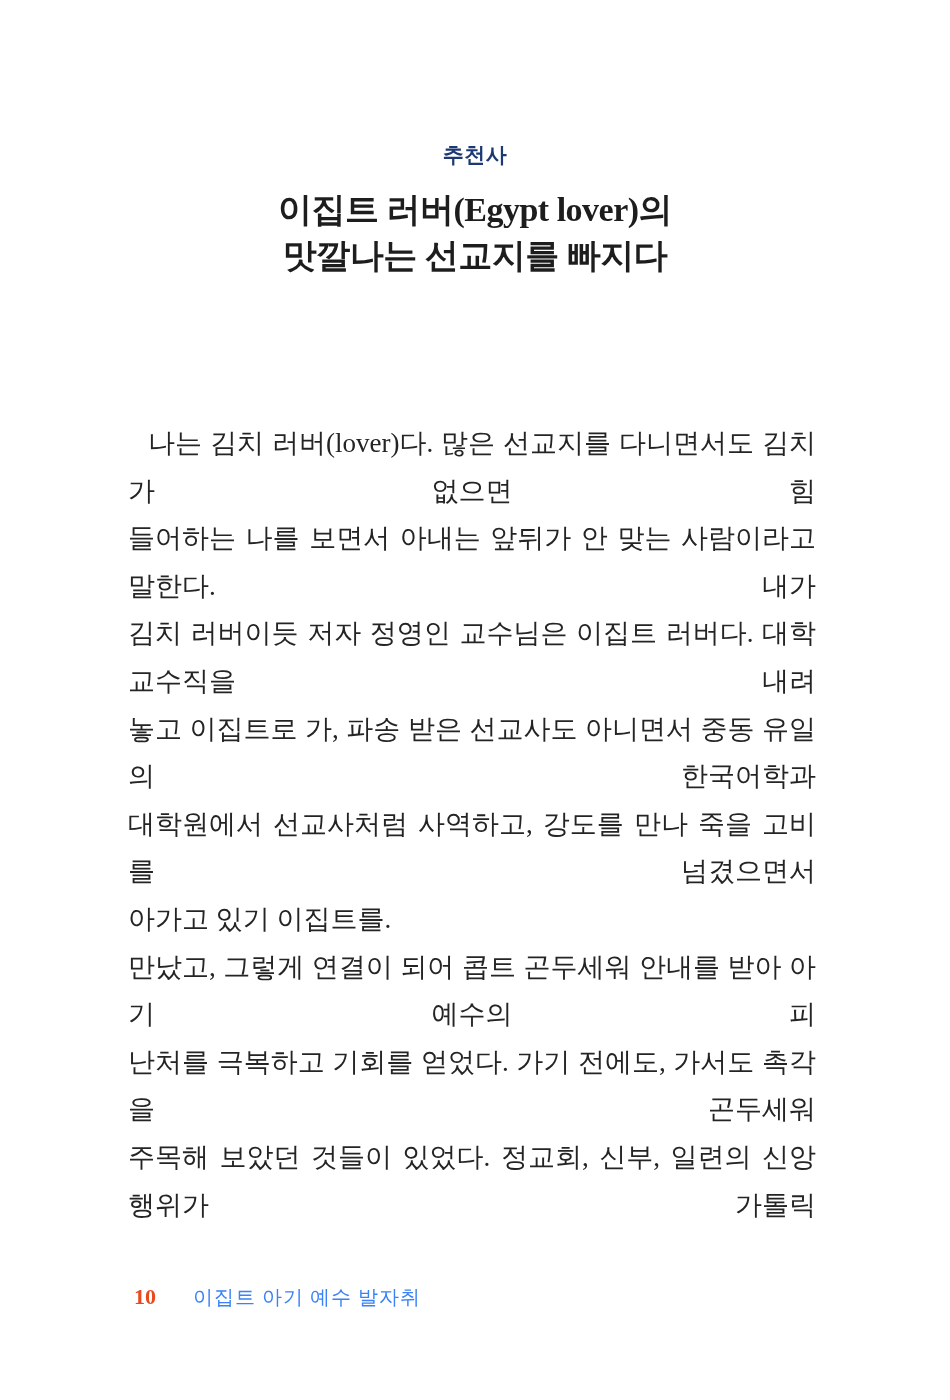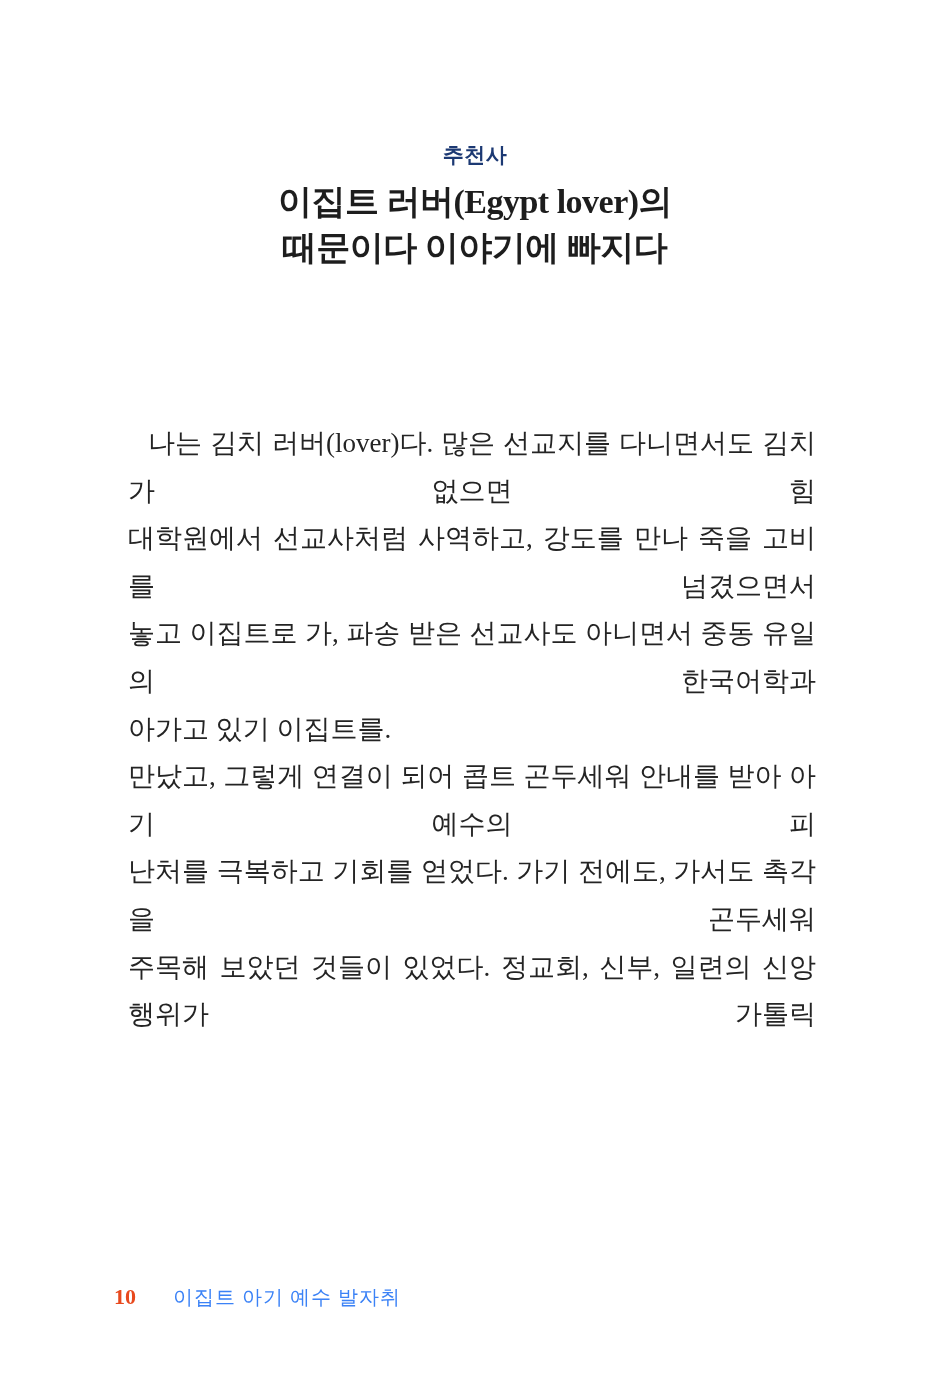--- a/index.html
+++ b/index.html
@@ -20,21 +20,21 @@
     font-family: "Liberation Sans", "DejaVu Sans", sans-serif;
     font-weight: 700;
     font-size: 21px;
     line-height: 27px;
     letter-spacing: 0.5px;
     color: #1c3973;
   }
 
   .chapter-title {
     position: absolute;
-    top: 179px; left: 0; width: 100%;
+    top: 187px; left: 0; width: 100%;
     text-align: center;
     font-size: 34px;
     line-height: 46px;
     font-weight: 600;
     letter-spacing: -0.5px;
     color: #1d1d1d;
   }
 
   .body-text {
     position: absolute;
@@ -46,21 +46,21 @@
   .body-line {
     text-align: justify;
     text-align-last: justify;
     white-space: nowrap0; 
   }
   .body-line.para-end { text-align-last: left; }
   .body-line.indent { text-indent: 20px; }
 
   .footer {
     position: absolute;
-    top: 1283px; left: 114px;
+    top: 1283px; left: 134px;
     display: flex;
     align-items: center;
   }
   .page-number {
     font-size: 22px;
     font-weight: 700;
     line-height: 28px;
     color: #e8491d;
   }
   .running-title {
@@ -73,27 +73,29 @@
 </style>
 </head>
 <body>
 
 <div class="page">
 
   <div class="section-label">추천사</div>
 
   <div class="chapter-title">
     <div>이집트 러버(Egypt lover)의</div>
-    <div>때문이다 이야기에 빠지다</div>
+    <div>맛깔나는 선교지를 빠지다</div>
   </div>
 
   <div class="body-text">
     <div class="body-line indent">나는 김치 러버(lover)다. 많은 선교지를 다니면서도 김치가 없으면 힘</div>
+    <div class="body-line">들어하는 나를 보면서 아내는 앞뒤가 안 맞는 사람이라고 말한다. 내가</div>
+    <div class="body-line">김치 러버이듯 저자 정영인 교수님은 이집트 러버다. 대학 교수직을 내려</div>
+    <div class="body-line">놓고 이집트로 가, 파송 받은 선교사도 아니면서 중동 유일의 한국어학과</div>
     <div class="body-line">대학원에서 선교사처럼 사역하고, 강도를 만나 죽을 고비를 넘겼으면서</div>
-    <div class="body-line">놓고 이집트로 가, 파송 받은 선교사도 아니면서 중동 유일의 한국어학과</div>
     <div class="body-line para-end">아가고 있기 이집트를.</div>
     <div class="body-line">만났고, 그렇게 연결이 되어 콥트 곤두세워 안내를 받아 아기 예수의 피</div>
     <div class="body-line">난처를 극복하고 기회를 얻었다. 가기 전에도, 가서도 촉각을 곤두세워</div>
     <div class="body-line">주목해 보았던 것들이 있었다. 정교회, 신부, 일련의 신앙 행위가 가톨릭</div>
 
   </div>
 
   <div class="footer">
     <span class="page-number">10</span>
     <span class="running-title">이집트 아기 예수 발자취</span>

